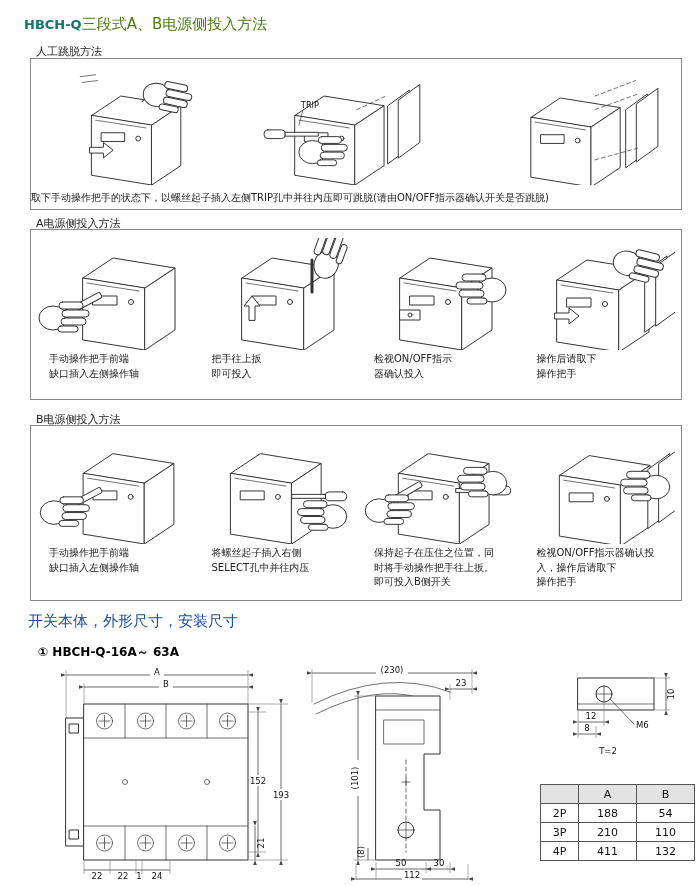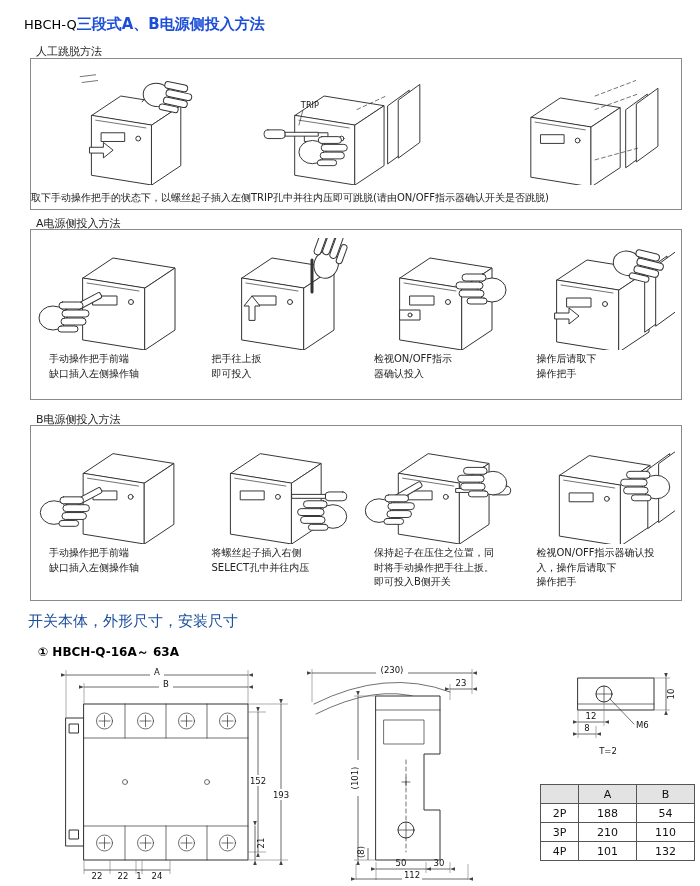--- a/index.html
+++ b/index.html
@@ -1,21 +1,21 @@
 <!DOCTYPE html>
 <html><head>
 <meta charset="utf-8">
 <style>
   *{margin:0;padding:0;box-sizing:border-box}
   html,body{background:#fff}
   body{width:700px;height:886px;position:relative;font-family:"DejaVu Sans","Liberation Sans",sans-serif;color:#111;overflow:hidden}
   .abs{position:absolute}
   .title-row{left:24px;top:14px;white-space:nowrap}
-  .title-model{font-size:13px;font-weight:normal;color:#000000}
-  .title-main{font-size:15px;font-weight:bold;color:#1d4ed8}
+  .title-model{font-size:13px;font-weight:bold;color:#0f766e}
+  .title-main{font-size:15px;font-weight:normal;color:#4d7c0f}
   .sec-label{left:36px;font-size:11px;color:#222}
   .panel{left:30px;width:652px;border:1px solid #8a8a8a;background:#fff}
   .illus-row{display:flex;justify-content:space-around;align-items:flex-start;padding:8px 8px 0 8px}
   .panel-caption{position:absolute;left:0;right:0;bottom:4px;text-align:left;font-size:10px;color:#222}
   .step-row{display:flex;height:100%}
   .step-cell{flex:1;display:flex;flex-direction:column;align-items:center;padding-top:8px}
   .step-caption{font-size:10px;line-height:1.45;white-space:pre-line;color:#222;align-self:flex-start;padding-left:18px;margin-top:2px}
   .h2{left:28px;font-size:15px;font-weight:normal;color:#1b4e9b}
   .sub{left:38px;font-size:12px;font-weight:bold;color:#000}
   .ln{stroke:#333;stroke-width:1;fill:none;stroke-linejoin:round;stroke-linecap:round}
@@ -402,17 +402,17 @@
     <td>188</td>
     <td>54</td>
   </tr>
   <tr>
     <td>3P</td>
     <td>210</td>
     <td>110</td>
   </tr>
   <tr>
     <td>4P</td>
-    <td>101</td>
+    <td>411</td>
     <td>132</td>
   </tr>
 </tbody>
   </table>
 
 </body></html>

